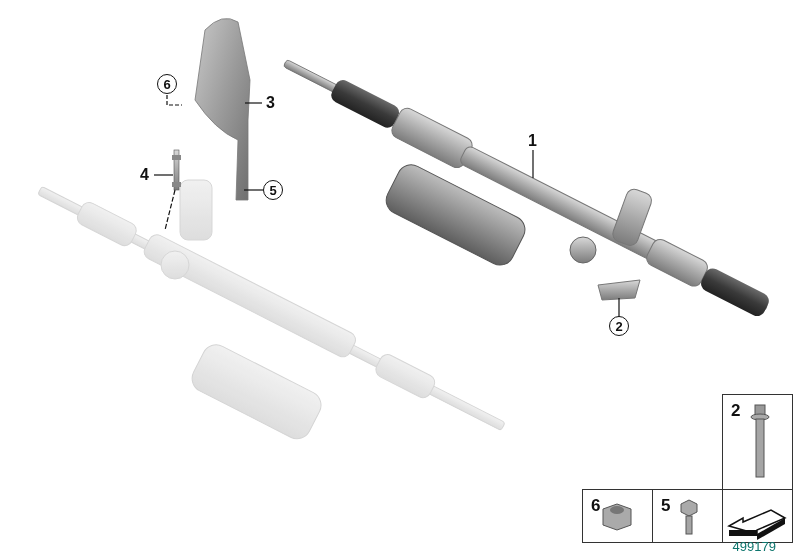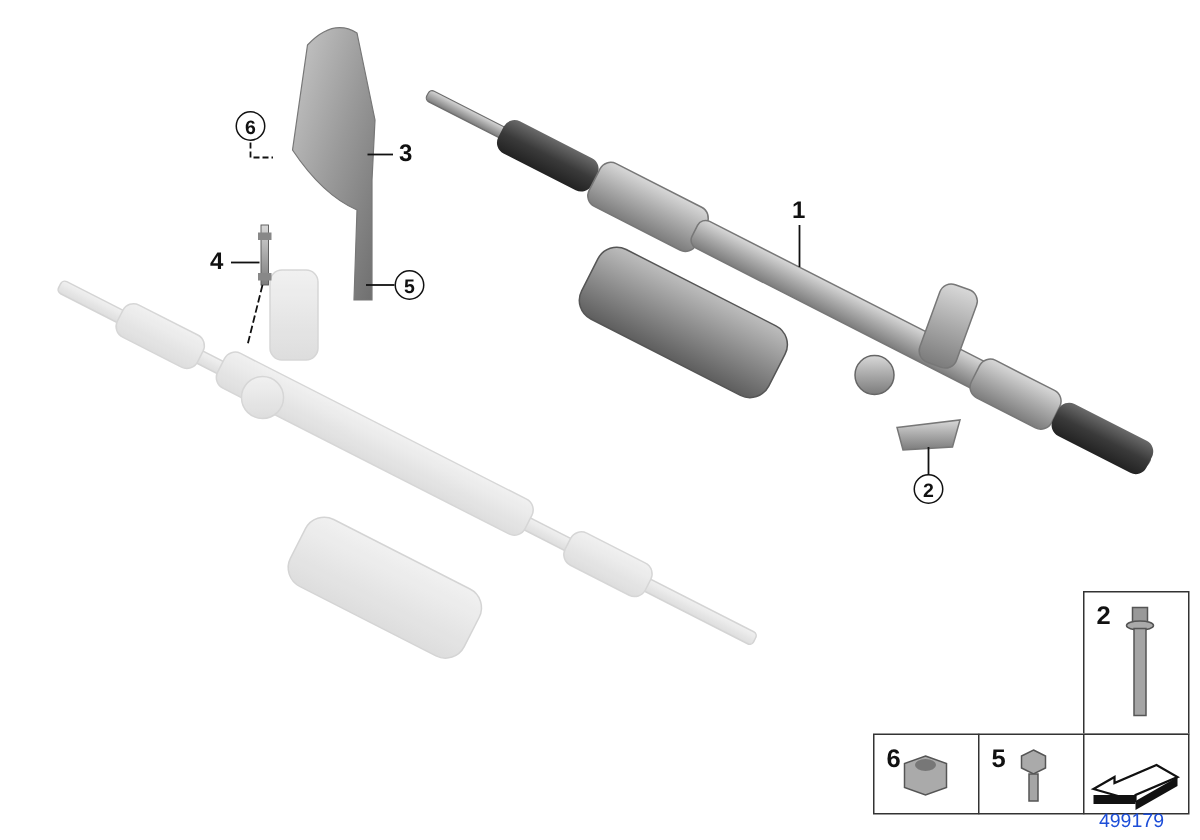--- a/index.html
+++ b/index.html
@@ -2,21 +2,21 @@
 <html><head>
 <meta charset="utf-8">
 <style>
   html, body { margin:0; padding:0; background:#ffffff; }
   body { width:800px; height:560px; position:relative; overflow:hidden; font-family:"Liberation Sans", sans-serif; }
   .canvas { position:absolute; left:0; top:0; width:800px; height:560px; }
   .callout-num { position:absolute; font-weight:bold; font-size:16px; color:#111; font-family:"Liberation Sans", sans-serif; line-height:1; }
   .callout-circle { position:absolute; width:20px; height:20px; border:1.6px solid #111; border-radius:50%; font-weight:bold; font-size:13px; color:#111; display:flex; align-items:center; justify-content:center; background:#fff; box-sizing:border-box; font-family:"Liberation Sans", sans-serif; }
   .legend-cell { position:absolute; border:1px solid #333; box-sizing:border-box; background:#fff; }
   .legend-num { position:absolute; left:8px; top:6px; font-weight:bold; font-size:17px; color:#111; font-family:"Liberation Sans", sans-serif; }
-  .ref-number { position:absolute; right:24px; bottom:6px; font-size:13px; color:#1d4ed8; font-family:"Liberation Sans", sans-serif; }
+  .ref-number { position:absolute; right:24px; bottom:6px; font-size:13px; color:#0f766e; font-family:"Liberation Sans", sans-serif; }
 </style>
 </head>
 <body>
 
 <div class="canvas">
 <svg width="800" height="560" viewBox="0 0 800 560" xmlns="http://www.w3.org/2000/svg">
   <defs>
     <linearGradient id="metal" x1="0" y1="0" x2="0" y2="1">
       <stop offset="0" stop-color="#d8d8d8"></stop>
       <stop offset="0.5" stop-color="#a9a9a9"></stop>

